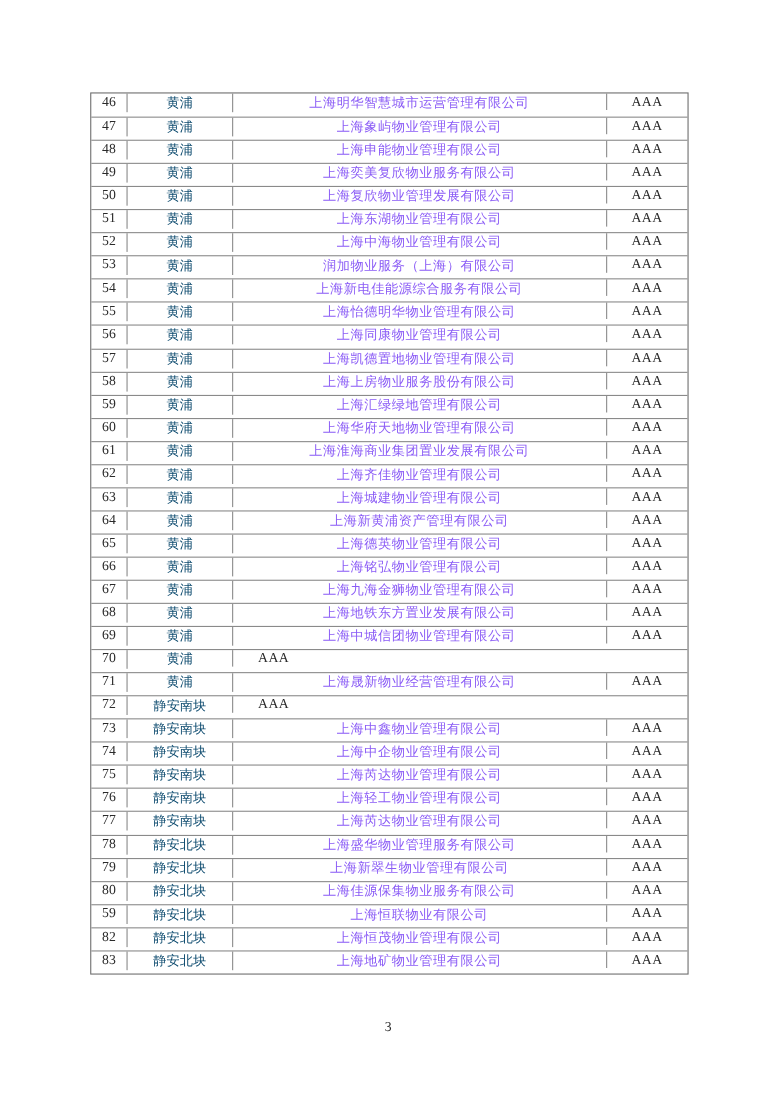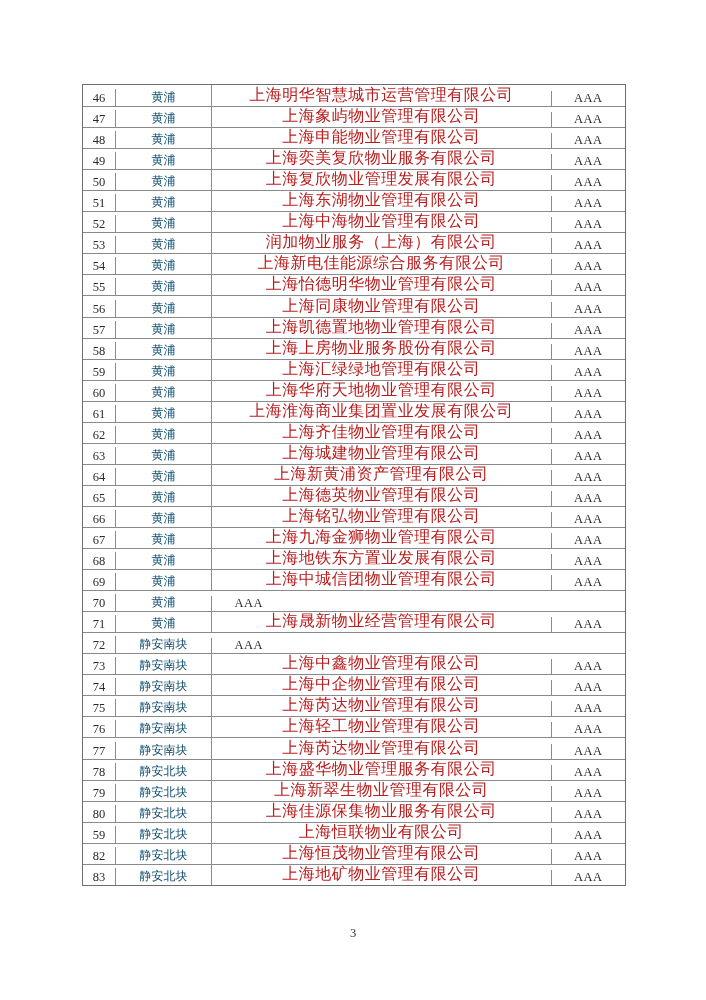--- a/index.html
+++ b/index.html
@@ -27,21 +27,21 @@
     width: 544px;
     border: 1.5px solid #6e6e6e;
     box-sizing: border-box;
     background: #ffffff;
   }
   .t-row {
     display: flex;
     height: 21.05px;
     box-sizing: border-box;
     border-top: 1px solid #8a8a8a;
-    align-items: flex-end;
+    align-items: flex-start;
   }
   .t-row:first-child {
     border-top: none;
   }
   .t-cell {
     box-sizing: border-box;
     border-left: 1px solid #8a8a8a;
     display: flex;
     align-items: center;
     justify-content: center;
@@ -56,22 +56,22 @@
     font-size: 12.5px;
     color: #2a2a2a;
   }
   .cell-district {
     width: 96px;
     font-size: 12px;
     color: #0c4a6e;
   }
   .cell-company {
     width: 340px;
-    font-size: 16px;
-    color: #b91c1c;
+    font-size: 12px;
+    color: #8b5cf6;
     letter-spacing: 0.5px;
   }
   .cell-rating {
     width: 74.5px;
     font-size: 12.5px;
     color: #2a2a2a;
     letter-spacing: 0.5px;
   }
   .page-number {
     position: absolute;

